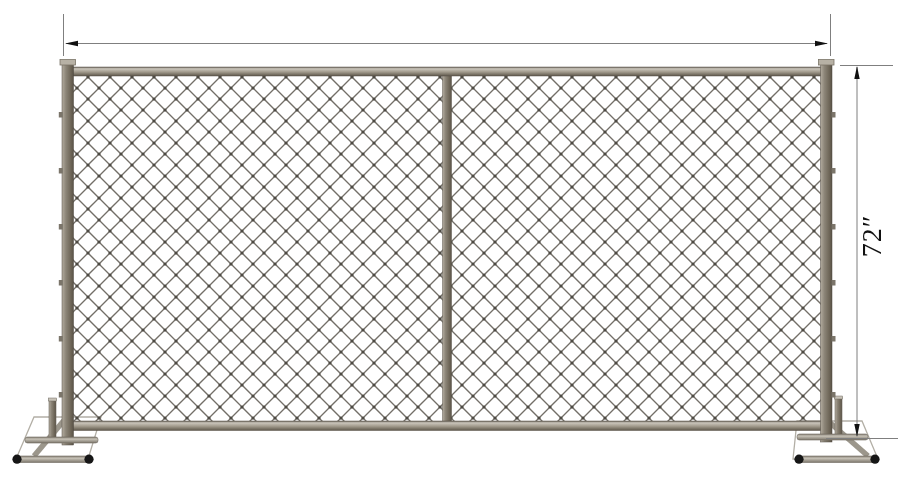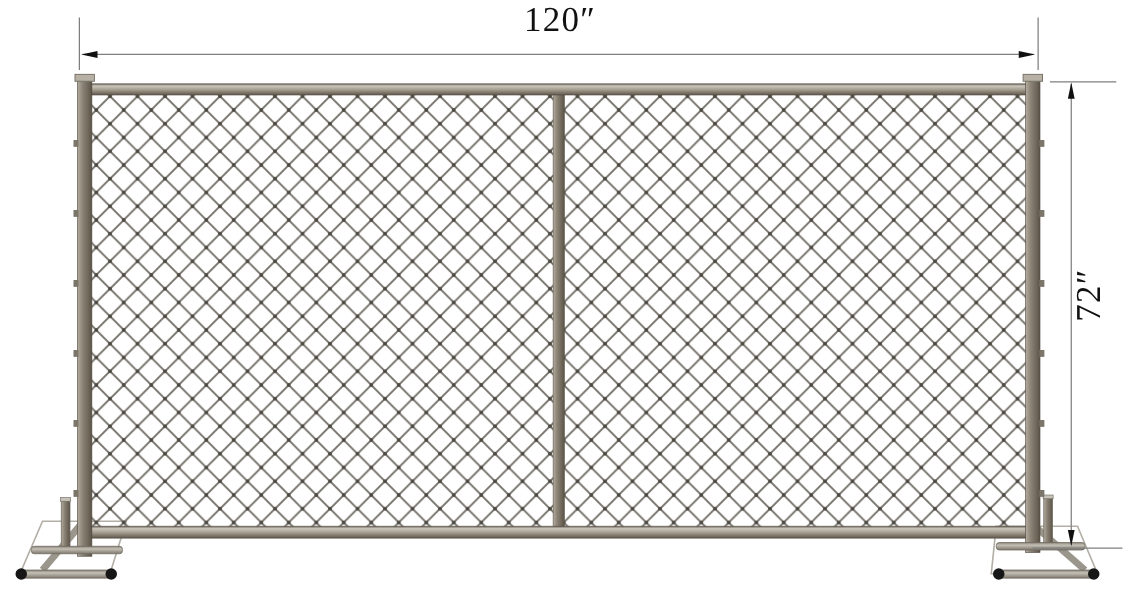--- a/index.html
+++ b/index.html
@@ -126,16 +126,15 @@
 
     <g stroke="#7f7f7f" stroke-width="1">
       <line x1="840" y1="65.5" x2="893" y2="65.5"></line>
       <line x1="826" y1="438.5" x2="898" y2="438.5"></line>
       <line x1="857" y1="67" x2="857" y2="436"></line>
       <polygon stroke="none" fill="#111111" points="857,66 854.3,79 859.7,79"></polygon>
       <polygon stroke="none" fill="#111111" points="857,437 854.3,424 859.7,424"></polygon>
     </g>
   </svg>
 
-  <div id="width-label" class="dim-label">120″</div>
 
   <div id="height-label" class="dim-label">72″</div>
 </div>
 
 </body></html>

